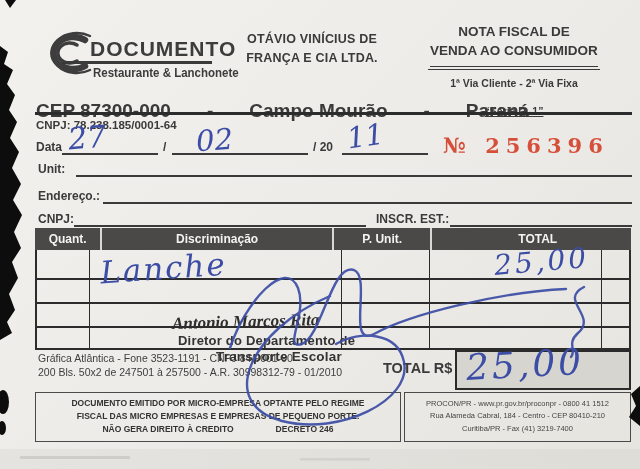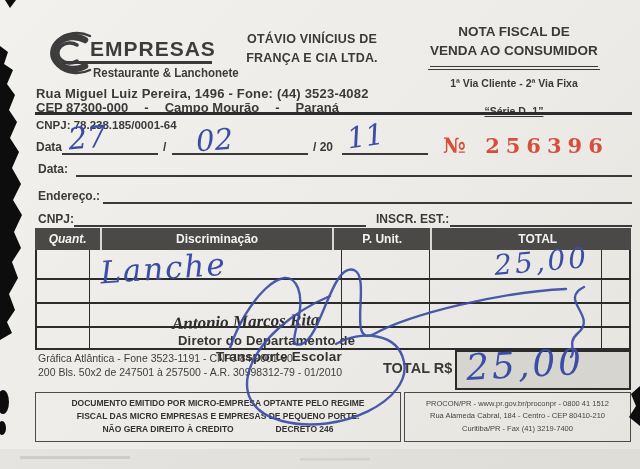--- a/index.html
+++ b/index.html
@@ -40,71 +40,70 @@
 </head>
 <body>
 
 <div id="canvas">
 
   <svg class="overlay" style="left:34px;top:28px;" width="60" height="50" viewBox="0 0 60 50">
     <path d="M56 8 A25 20 0 1 0 56 42" fill="none" stroke="#3d3d3d" stroke-width="2.5" stroke-linecap="round"></path>
     <path d="M51 12 A20 16 0 1 0 51 38" fill="none" stroke="#3d3d3d" stroke-width="6.5" stroke-linecap="round"></path>
     <path d="M43 17 A12 10 0 1 0 43 33" fill="none" stroke="#3d3d3d" stroke-width="3.5" stroke-linecap="round"></path>
   </svg>
-  <div class="abs logo-name" style="left:90px;top:37px;">EMPRESAS</div>
+  <div class="abs logo-name" style="left:90px;top:37px;">DOCUMENTO</div>
   <div class="line" style="left:62px;top:61px;width:150px;height:2.5px;"></div>
   <div class="abs logo-tag" style="left:93px;top:66px;">Restaurante &amp; Lanchonete</div>
 
   <div class="abs company" style="left:222px;top:30px;">
     <div>OTÁVIO VINÍCIUS DE</div>
     <div>FRANÇA E CIA LTDA.</div>
   </div>
 
   <div class="abs docttl" style="left:398px;top:24px;">
     <div style="font-size:13.5px;">NOTA FISCAL DE</div>
     <div style="margin-top:2px;"><span class="dbl-underline" style="font-size:13.5px;">VENDA AO CONSUMIDOR</span></div>
     <div style="font-size:10.5px;margin-top:10px;">1ª Via Cliente - 2ª Via Fixa</div>
     <div style="font-size:10.5px;margin-top:16px;text-decoration:underline;">“Série D -1”</div>
   </div>
 
-  <div class="abs b" style="left:36px;top:86px;font-size:13px;letter-spacing:.2px;">Rua Miguel Luiz Pereira, 1496 - Fone: (44) 3523-4082</div>
-  <div class="abs b" style="left:36px;top:100px;font-size:13px;display:flex;gap:16px;">
+  <div class="abs b" style="left:36px;top:100px;font-size:19px;display:flex;gap:36px;">
     <span>CEP 87300-000</span>
     <span>-</span>
     <span>Campo Mourão</span>
     <span>-</span>
     <span>Paraná</span>
   </div>
 
   <div style="position:absolute;left:35px;top:112px;width:597px;height:3px;background:#2c2c2c;"></div>
 
   <div class="abs b" style="left:36px;top:119px;font-size:11.5px;">CNPJ: 78.238.185/0001-64</div>
 
   <div class="abs b" style="left:36px;top:140px;font-size:12px;">Data</div>
   <div class="line" style="left:62px;top:153px;width:96px;"></div>
   <div class="abs b" style="left:163px;top:140px;font-size:12px;">/</div>
   <div class="line" style="left:172px;top:153px;width:136px;"></div>
   <div class="abs b" style="left:313px;top:140px;font-size:12px;">/ 20</div>
   <div class="line" style="left:342px;top:153px;width:86px;"></div>
 
   <div class="abs b" style="left:443px;top:133px;font-family:'DejaVu Serif',serif;font-size:21px;letter-spacing:6px;color:#d64f3a;">№ 256396</div>
 
-  <div class="abs b" style="left:38px;top:162px;font-size:12px;">Data:</div>
+  <div class="abs b" style="left:38px;top:162px;font-size:12px;">Unit:</div>
   <div class="line" style="left:76px;top:175px;width:556px;"></div>
 
   <div class="abs b" style="left:38px;top:189px;font-size:12px;">Endereço.:</div>
   <div class="line" style="left:103px;top:202px;width:529px;"></div>
 
   <div class="abs b" style="left:38px;top:212px;font-size:12px;">CNPJ:</div>
   <div class="line" style="left:74px;top:225px;width:292px;"></div>
   <div class="abs b" style="left:376px;top:212px;font-size:12px;">INSCR. EST.:</div>
   <div class="line" style="left:450px;top:225px;width:182px;"></div>
 
   <div id="tbl-header">
-    <div class="cell" style="width:73px;font-style:italic;">Quant.</div>
+    <div class="cell" style="width:73px;">Quant.</div>
     <div class="cell" style="width:252px;">Discriminação</div>
     <div class="cell" style="width:107px;">P. Unit.</div>
     <div class="cell" style="width:203px;">TOTAL</div>
   </div>
   <div id="tbl-body">
     <div class="row-line" style="top:28px;"></div>
     <div class="row-line" style="top:52px;"></div>
     <div class="row-line" style="top:76px;"></div>
     <div class="col-line" style="left:51.5px;"></div>
     <div class="col-line" style="left:303.5px;"></div>

